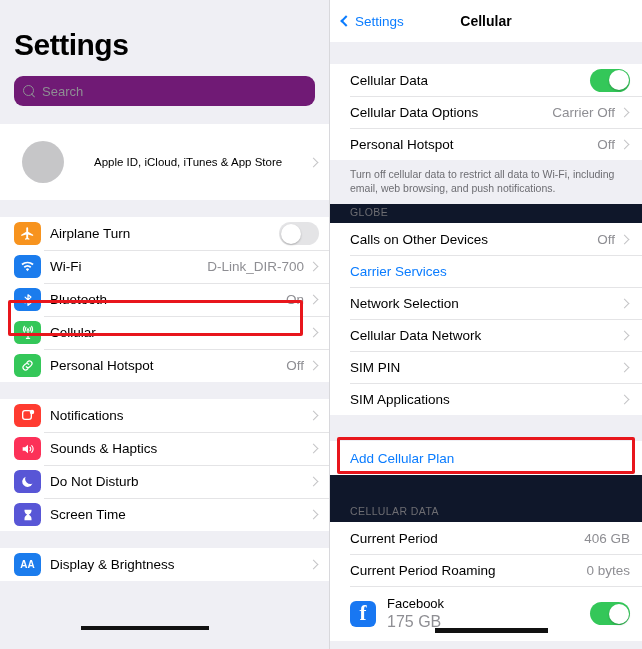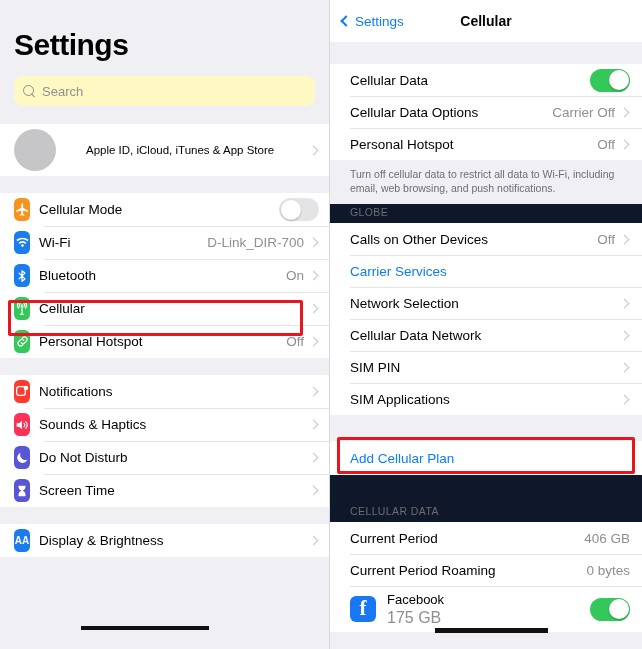--- a/index.html
+++ b/index.html
@@ -18,21 +18,21 @@
     position: relative;
     overflow: hidden;
     border-right: 1px solid #d8d8dc;
   }
   .settings-title {
     font-size: 30px; font-weight: bold; color: #000;
     padding: 28px 0 10px 14px; letter-spacing: -0.5px;
   }
   .searchbar {
     margin: 4px 14px 0 14px; height: 30px;
-    background: #fef9c3; border-radius: 9px;
+    background: #701a75; border-radius: 9px;
     display: flex; align-items: center; padding: 0 9px;
   }
   .search-ico { width: 13px; height: 13px; position: relative; margin-right: 6px; flex: none; }
   .search-ico::before {
     content: ""; position: absolute; left: 0; top: 0;
     width: 9px; height: 9px; border: 1.4px solid #8e8e93; border-radius: 50%;
   }
   .search-ico::after {
     content: ""; position: absolute; left: 8px; top: 8px;
     width: 5px; height: 1.4px; background: #8e8e93; transform: rotate(45deg);
@@ -45,35 +45,35 @@
   .row {
     display: flex; align-items: center; height: 33px;
     padding-left: 14px; padding-right: 10px; background: #fff;
     position: relative;
   }
   .row + .row::before {
     content: ""; position: absolute; left: 44px; right: 0; top: 0;
     height: 1px; background: #e4e4e6;
   }
   .icon {
-    width: 16px; height: 23px; border-radius: 5.5px; flex: none;
+    width: 27px; height: 23px; border-radius: 5.5px; flex: none;
     margin-right: 9px; position: relative;
     display: flex; align-items: center; justify-content: center;
     color: #fff;
   }
   .label { font-size: 13.5px; color: #000; flex: 1; white-space: nowrap; }
   .value { font-size: 13.5px; color: #8e8e93; margin-right: 6px; white-space: nowrap; }
   .chev {
     width: 7px; height: 7px; flex: none;
     border-right: 1.6px solid #c4c4c6; border-top: 1.6px solid #c4c4c6;
     transform: rotate(45deg); margin-right: 2px;
   }
 
   
-  .account-row { height: 52px; align-items: center; padding-left: 14px; }
+  .account-row { height: 76px; align-items: center; padding-left: 22px; }
   .avatar { width: 42px; height: 42px; border-radius: 50%; background: #c6c6c8; flex: none; }
   .account-label { font-size: 11.5px; color: #000; flex: 1; margin-left: 30px; }
 
   
   .tgl { width: 40px; height: 23px; border-radius: 12px; position: relative; flex: none; }
   .tgl.on { background: #34c759; }
   .tgl.off { background: #e4e4e6; }
   .tgl .knob {
     position: absolute; top: 1.5px; width: 20px; height: 20px;
     border-radius: 50%; background: #fff; box-shadow: 0 1px 2px rgba(0,0,0,.25);
@@ -116,21 +116,21 @@
   .d-label.link { color: #0a7cff; }
   .d-value { font-size: 13.5px; color: #8e8e93; margin-right: 6px; }
   .footnote {
     font-size: 10.5px; color: #6d6d72; line-height: 1.35;
     padding: 7px 14px 9px 20px; background: #efeff4;
   }
   .sec-header {
     font-size: 10.5px; color: #6d6d72; letter-spacing: .4px;
     padding: 12px 0 5px 20px; background: #0f172a;
   }
-  .fb-row { height: 46px; align-items: center; padding-left: 20px; }
+  .fb-row { height: 55px; align-items: center; padding-left: 20px; }
   .fb-icon {
     width: 26px; height: 26px; border-radius: 6px; background: #1877f2;
     flex: none; margin-right: 11px; position: relative;
   }
   .fb-icon::after {
     content: "f"; position: absolute; left: 0; right: 0; top: 50%;
     transform: translateY(-52%); text-align: center;
     font-family: "Liberation Serif", serif; font-weight: bold;
     font-size: 21px; color: #fff;
   }
@@ -165,21 +165,21 @@
 
     <div class="gap"></div>
 
     <div class="group">
       <div class="row">
         <span class="icon" style="background:#f7931e">
           <svg width="15" height="15" viewBox="0 0 24 24" fill="#fff">
               <path d="M21 16v-2l-8-5V3.5A1.5 1.5 0 0 0 11.5 2 1.5 1.5 0 0 0 10 3.5V9l-8 5v2l8-2.5V19l-2 1.5V22l3.5-1 3.5 1v-1.5L13 19v-5.5z"></path>
             </svg>
         </span>
-        <span class="label">Cellular Mode</span>
+        <span class="label">Airplane Turn</span>
         <span class="tgl off">
             <span class="knob"></span>
           </span>
       </div>
 
       <div class="row">
         <span class="icon" style="background:#1b7ced">
           <svg width="15" height="15" viewBox="0 0 24 24" fill="#fff">
               <path d="M12 19.5l2.6-3.3a3.8 3.8 0 0 0-5.2 0zM5.9 12.1l1.8 2.2a6.7 6.7 0 0 1 8.6 0l1.8-2.2a9.6 9.6 0 0 0-12.2 0zM2.2 7.6l1.8 2.2a13 13 0 0 1 16 0l1.8-2.2a15.9 15.9 0 0 0-19.6 0z"></path>
             </svg>

